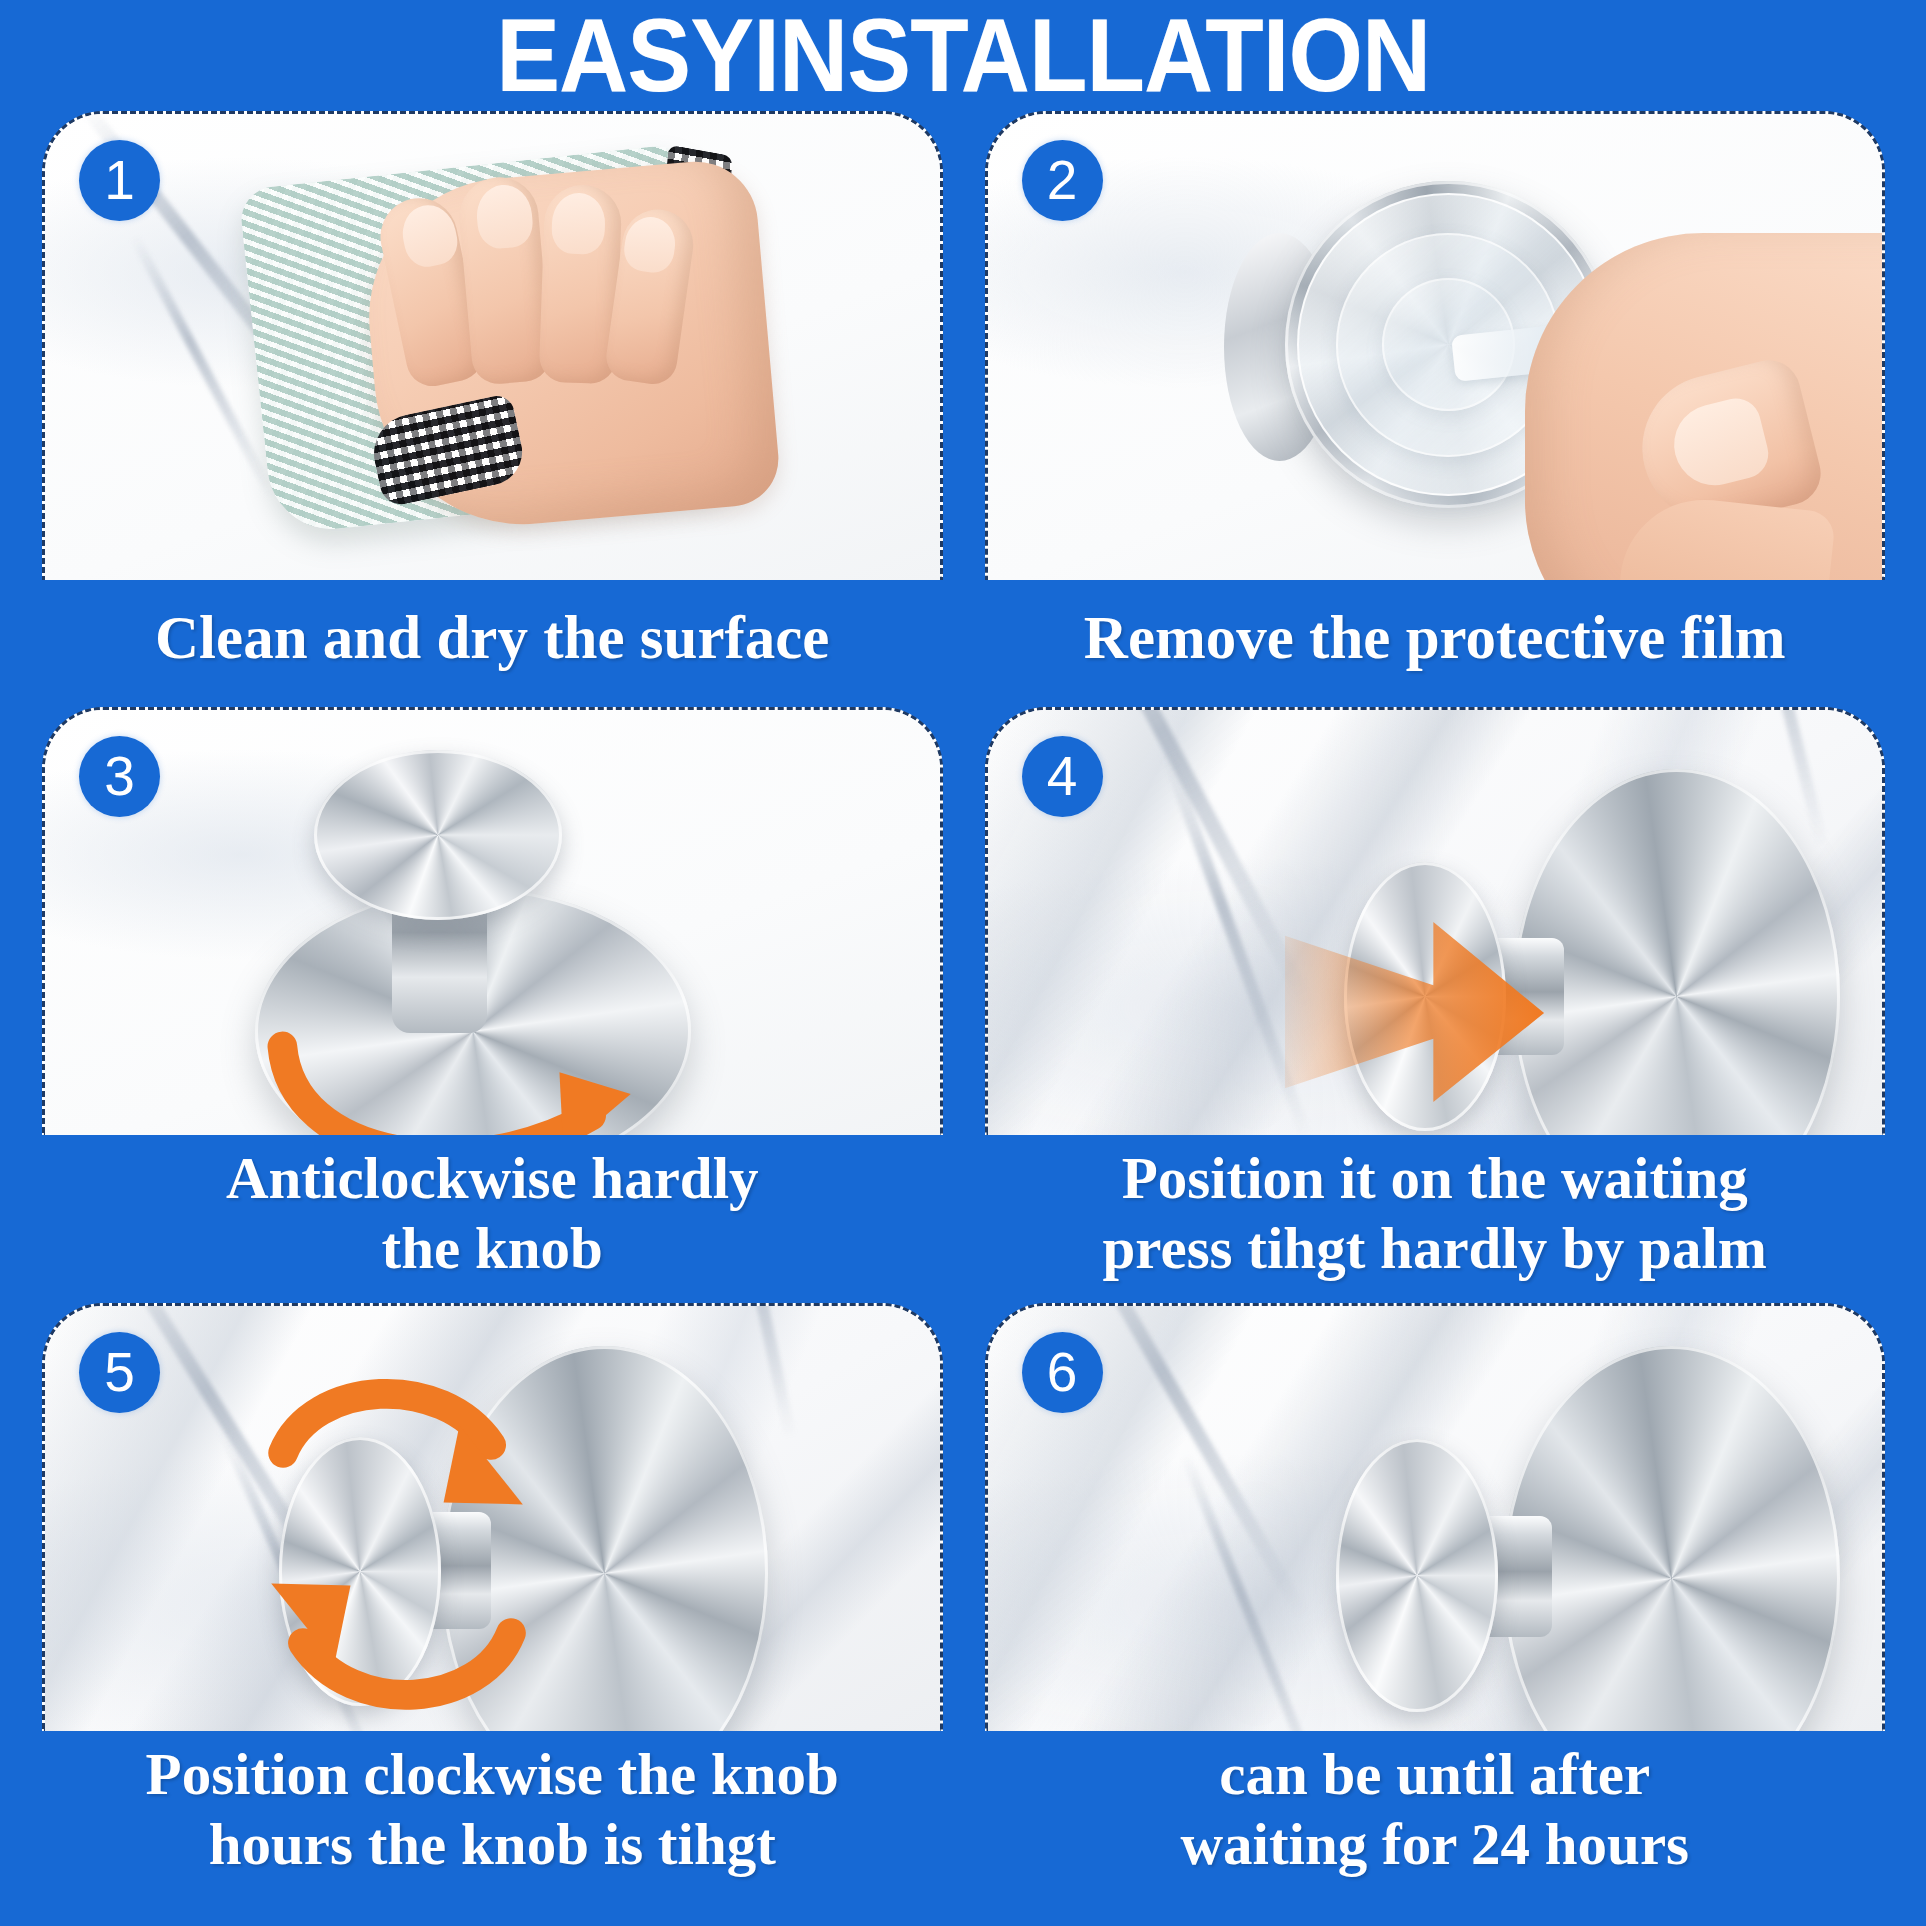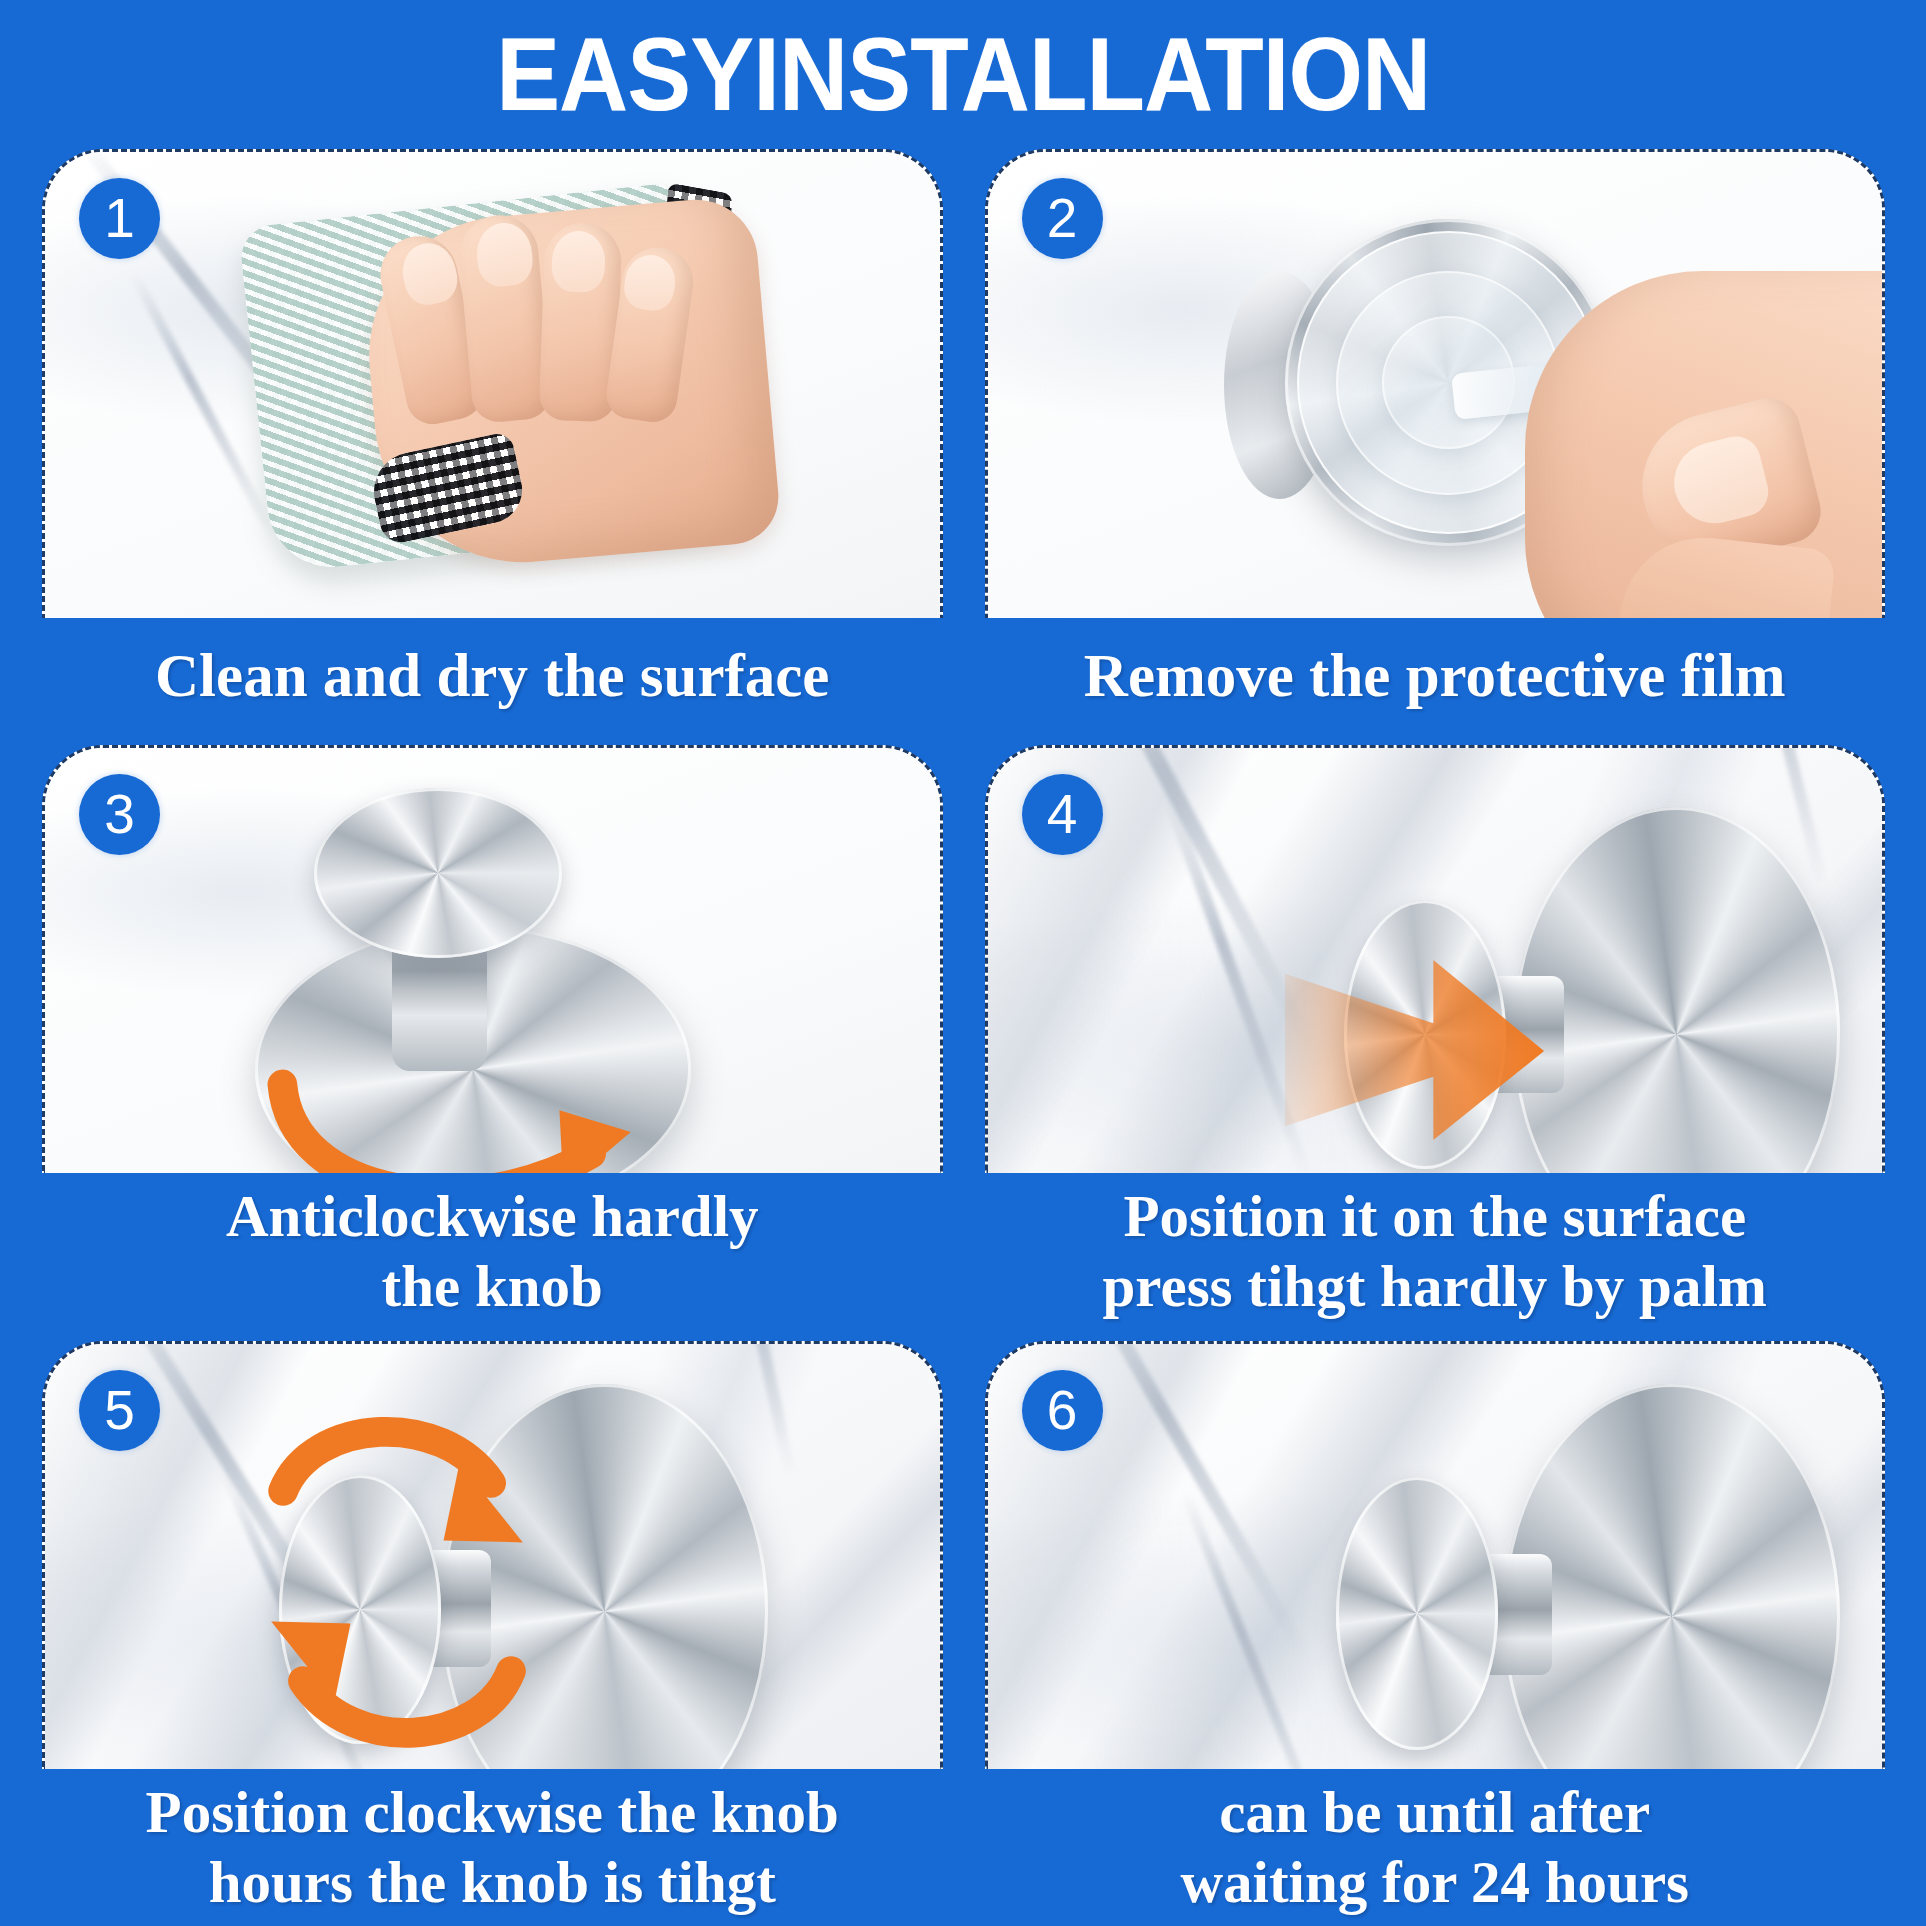--- a/index.html
+++ b/index.html
@@ -13,21 +13,21 @@
 
   body {
     background: #1769D4;
     font-family: "Liberation Sans", sans-serif;
     position: relative;
   }
 
   
   .header {
     width: 1927px;
-    height: 149px;
+    height: 111px;
     background: #1769D4;
     display: flex;
     align-items: center;
     justify-content: center;
   }
   .header-title {
     color: #FFFFFF;
     font-family: "Liberation Sans", sans-serif;
     font-weight: bold;
     font-size: 103px;
@@ -392,21 +392,21 @@
           </defs>
           <polygon points="0,38 150,88 150,24 262,116 150,206 150,142 0,192" fill="url(#g4)"></polygon>
         </svg>
       </div>
 
       <div class="badge">
         <span>4</span>
       </div>
     </div>
     <div class="caption two-line">
-      <span class="cl">Position it on the surface</span>
+      <span class="cl">Position it on the waiting</span>
       <span class="cl">press tihgt hardly by palm</span>
     </div>
   </div>
 
   <div class="card row3">
     <div class="photo">
       <div class="bg-marble"></div>
       <div class="marble-vein" style="left:-50px; top:119px; width:475px; height:14px; transform:rotate(58deg);"></div>
       <div class="marble-vein" style="left:59px; top:297px; width:396px; height:10px; transform:rotate(66deg);"></div>
       <div class="marble-vein" style="left:554px; top:-30px; width:317px; height:12px; transform:rotate(78deg);"></div>

